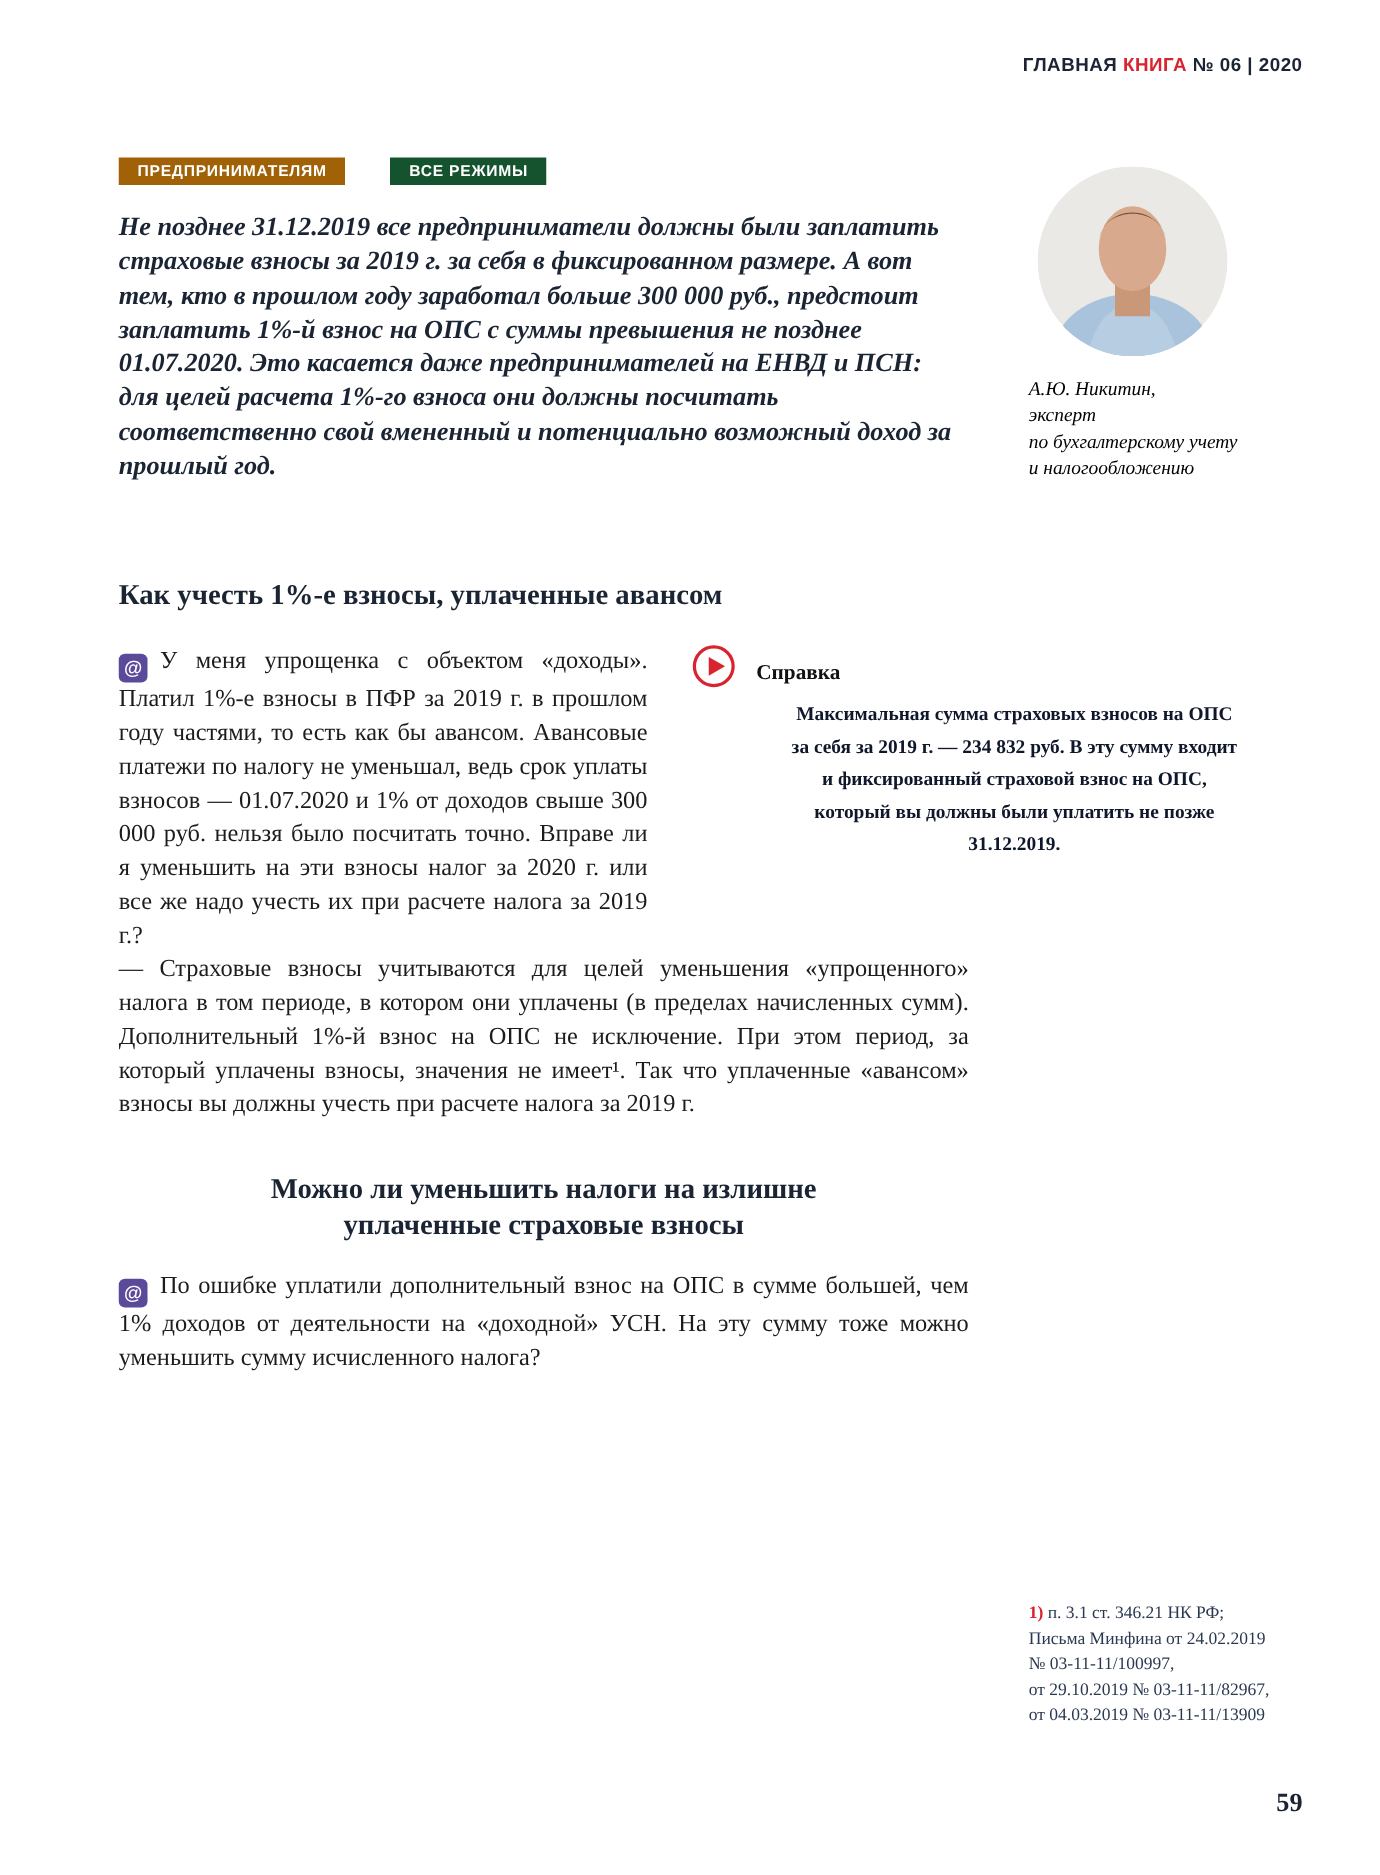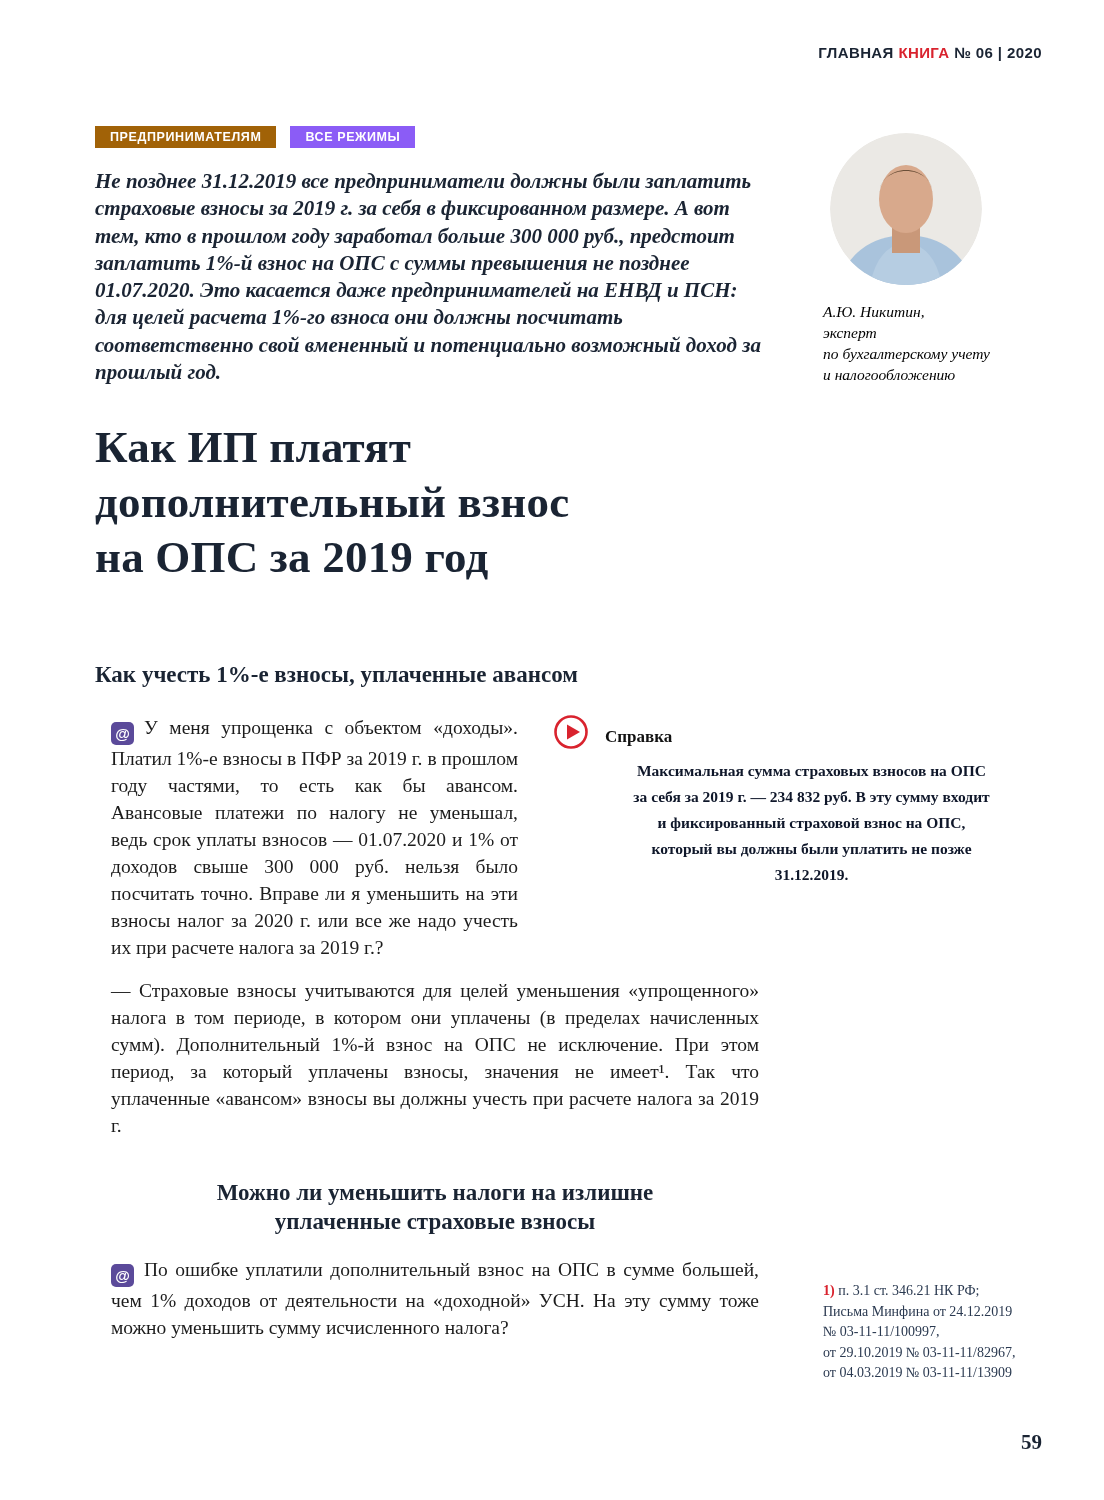--- a/index.html
+++ b/index.html
@@ -20,41 +20,41 @@
   
   .main-col { position:absolute; left:95px; top:126px; width:680px; }
 
   .badges { height:24px; }
   .badge {
     display:inline-block; font-family:"Liberation Sans", sans-serif;
     font-weight:bold; font-size:12.5px; letter-spacing:0.6px; color:#ffffff;
     padding:5px 15px 4px; line-height:1; vertical-align:top;
   }
   .badge-red { background:#a16207; margin-right:10px; }
-  .badge-purple { background:#8b5cf6; }
+  .badge-purple { background:#14532d;margin-left:22px; }
 
   .lead {
     margin:18px 0 0; width:672px;
     font-size:21px; font-weight:bold; line-height:1.3; color:#1a2433;font-style:italic;
   }
 
   .title {
     margin:34px 0 0; font-size:45px; font-weight:bold; line-height:1.22;
     color:#1a2433; white-space:pre-line; letter-spacing:0.2px;
   }
 
   .sec-h {
     margin:76px 0 0; font-size:23px; font-weight:bold; color:#1a2433;
     line-height:1.25;
   }
   .sec-h2 { margin-top:40px; white-space:pre-line;text-align:center; }
 
   .qa { margin-top:24px; font-size:19.5px; line-height:27px; color:#1c1c1c; }
   .qa2 { margin-top:20px; }
-  .para { margin:16px; text-align:justify; hyphens:auto; }
+  .para { margin:0; text-align:justify; hyphens:auto; }
 
   .at-icon {
     display:inline-flex; width:23px; height:23px; border-radius:5px;
     background:#5b4a9a; color:#ffffff; align-items:center; justify-content:center;
     font-family:"Liberation Sans", sans-serif; font-size:15px; font-weight:bold;
     vertical-align:-5px; margin-right:10px;
   }
 
   
   .spravka {
@@ -105,23 +105,20 @@
 
   <div class="main-col">
 
     <div class="badges">
       <span class="badge badge-red">ПРЕДПРИНИМАТЕЛЯМ</span>
       <span class="badge badge-purple">ВСЕ РЕЖИМЫ</span>
     </div>
 
     <p class="lead">Не позднее 31.12.2019 все предприниматели должны были заплатить страховые взносы за 2019 г. за себя в фиксированном размере. А вот тем, кто в прошлом году заработал больше 300 000 руб., предстоит заплатить 1%-й взнос на ОПС с суммы превышения не позднее 01.07.2020. Это касается даже предпринимателей на ЕНВД и ПСН: для целей расчета 1%-го взноса они должны посчитать соответственно свой вмененный и потенциально возможный доход за прошлый год.</p>
 
-    <h1 class="title">Как ИП платят
-дополнительный взнос
-на ОПС за 2019 год</h1>
 
     <h2 class="sec-h">Как учесть 1%-е взносы, уплаченные авансом</h2>
 
     <div class="qa">
 
       <aside class="spravka">
         <div class="spravka-head">
           <span class="spravka-icon">
             <svg viewBox="0 0 36 36" width="36" height="36" aria-hidden="true">
               <circle cx="18" cy="18" r="15.5" fill="#ffffff" stroke="#d9232e" stroke-width="2.6"></circle>
@@ -157,20 +154,20 @@
       <path d="M49 62 C49 30 103 30 103 62 C103 47 90 37 76 37 C62 37 49 47 49 62 Z" fill="#6b4f38"></path>
     </svg>
   </div>
 
   <div class="author-caption">А.Ю. Никитин,
 эксперт
 по бухгалтерскому учету
 и налогообложению</div>
 
   <p class="footnote"><span class="fn-marker">1)</span> <span class="fn-text">п. 3.1 ст. 346.21 НК РФ;
-Письма Минфина от 24.12.2019
+Письма Минфина от 24.02.2019
 № 03-11-11/100997,
 от 29.10.2019 № 03-11-11/82967,
 от 04.03.2019 № 03-11-11/13909</span></p>
 
   <div class="page-num">59</div>
 
 </div>
 
 </body></html>

